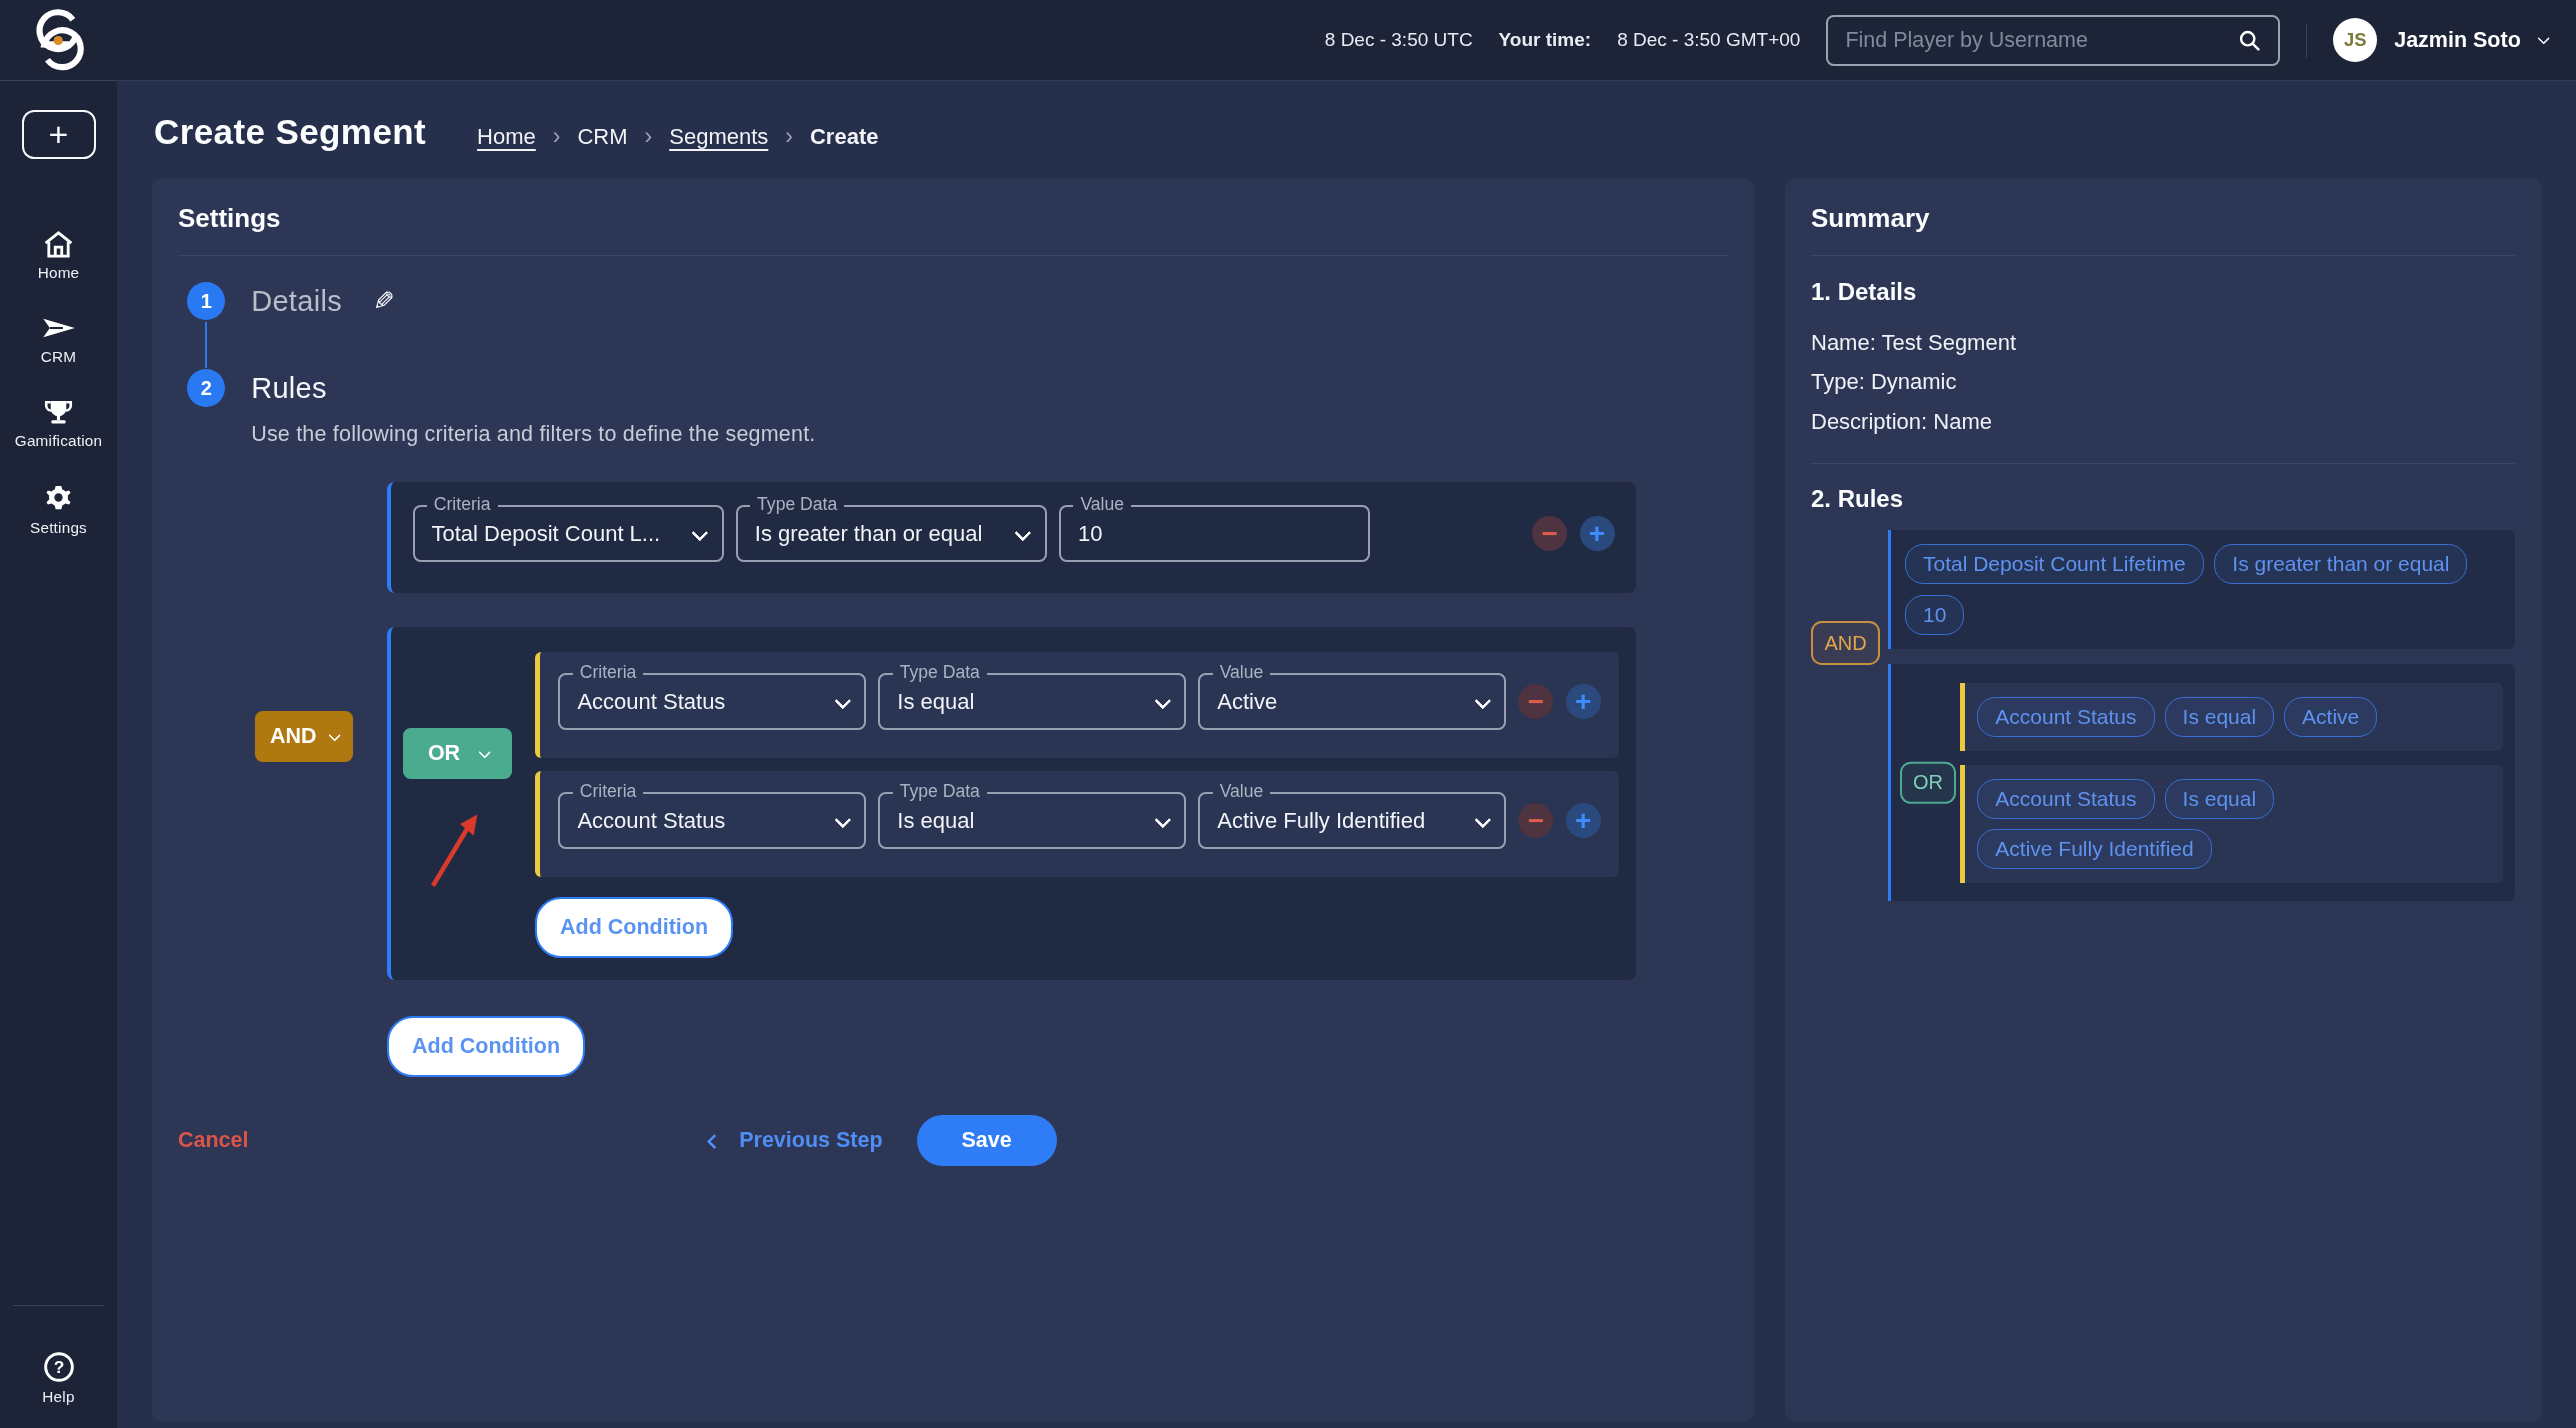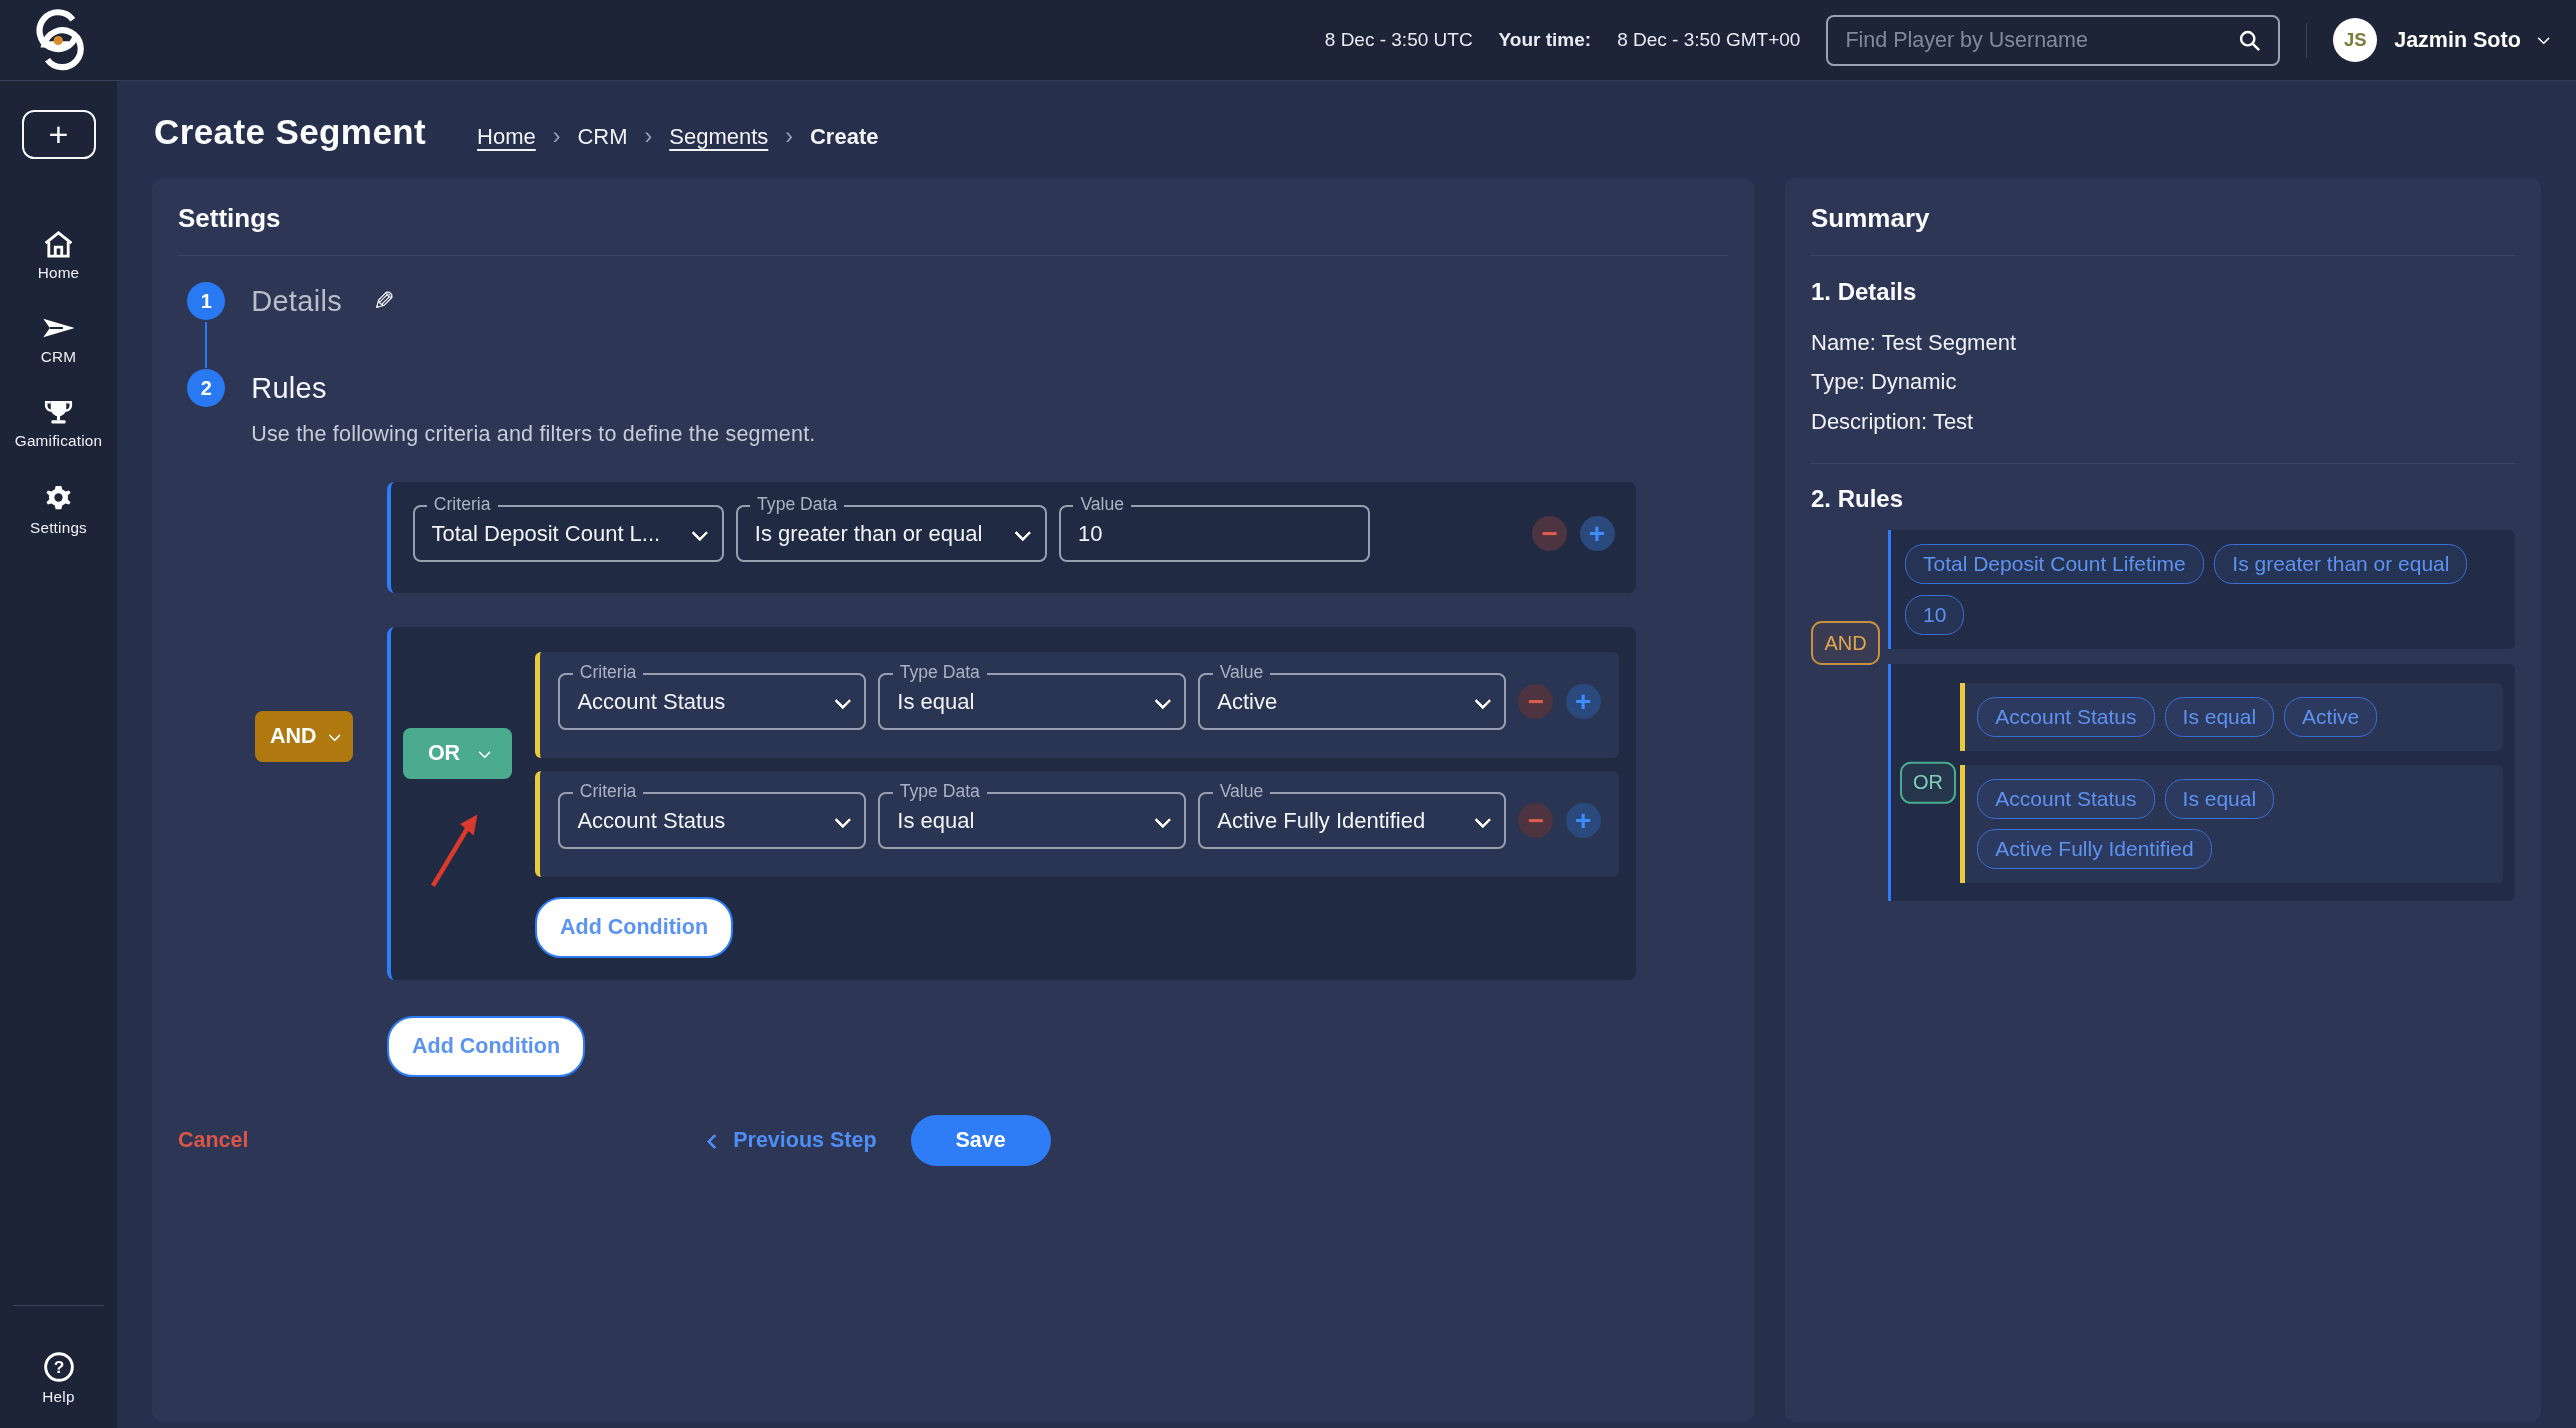--- a/index.html
+++ b/index.html
@@ -115,21 +115,21 @@
   .arrow-annot { position:absolute; left:31px; top:173px; }
   .add-cond {
     display:inline-flex; align-items:center; margin-top:7.7px; padding:16px 23px; border-radius:26px;
     border:2.3px solid #2e7cf6; background:#ffffff; color:#5a93f2; font-size:21.5px; font-weight:700; cursor:pointer;
   }
   .add-cond.outer { margin-top:15.3px; }
   
   .settings-footer { display:flex; align-items:center; margin-top:38px; }
   .cancel-link { color:#d95548; font-size:21.5px; font-weight:700; cursor:pointer; }
   .footer-group { margin-left:460px; display:flex; align-items:center; gap:34px; }
-  .prev-link { color:#4f8ef5; font-size:21.5px; font-weight:700; display:flex; align-items:center; gap:14px; cursor:pointer;justify-content:flex-end; }
+  .prev-link { color:#4f8ef5; font-size:21.5px; font-weight:700; display:flex; align-items:center; gap:20px; cursor:pointer;justify-content:flex-end; }
   .prev-link .lchev { display:inline-block; width:10.7px; height:10.7px; border:solid #4f8ef5; border-width:0 0 3.1px 3.1px; transform:rotate(45deg); border-radius:1.5px; }
   .save-btn { width:140px; height:51px; border-radius:26px; background:#2e7cf6; color:#fff; font-size:21.5px; font-weight:700; display:flex; align-items:center; justify-content:center; cursor:pointer; }
   
   .sum-sec-title { font-size:24px; font-weight:700; color:#fbfcfe; margin-bottom:17px; }
   .kv { font-size:22px; color:#f0f2f6; line-height:1.8; }
   .kv b { font-weight:400; }
   .sum-tree { position:relative; padding-left:77px; margin-top:4.6px; }
   .sum-and {
     position:absolute; left:0; top:91px; padding:8.4px 11.5px; border:2.3px solid #c8903f; border-radius:10.7px;
     color:#e3a64f; font-size:20px; background:rgba(200,144,63,0.08);
@@ -384,21 +384,21 @@
       <div class="kv">
         <b>Name:</b>
         <span>Test Segment</span>
       </div>
       <div class="kv">
         <b>Type:</b>
         <span>Dynamic</span>
       </div>
       <div class="kv">
         <b>Description:</b>
-        <span>Test</span>
+        <span>Name</span>
       </div>
 
       <div class="hr"></div>
 
       <div class="sum-sec-title">2. Rules</div>
 
       <div class="sum-tree">
         <span class="sum-and">AND</span>
 
         <div class="sum-group">

